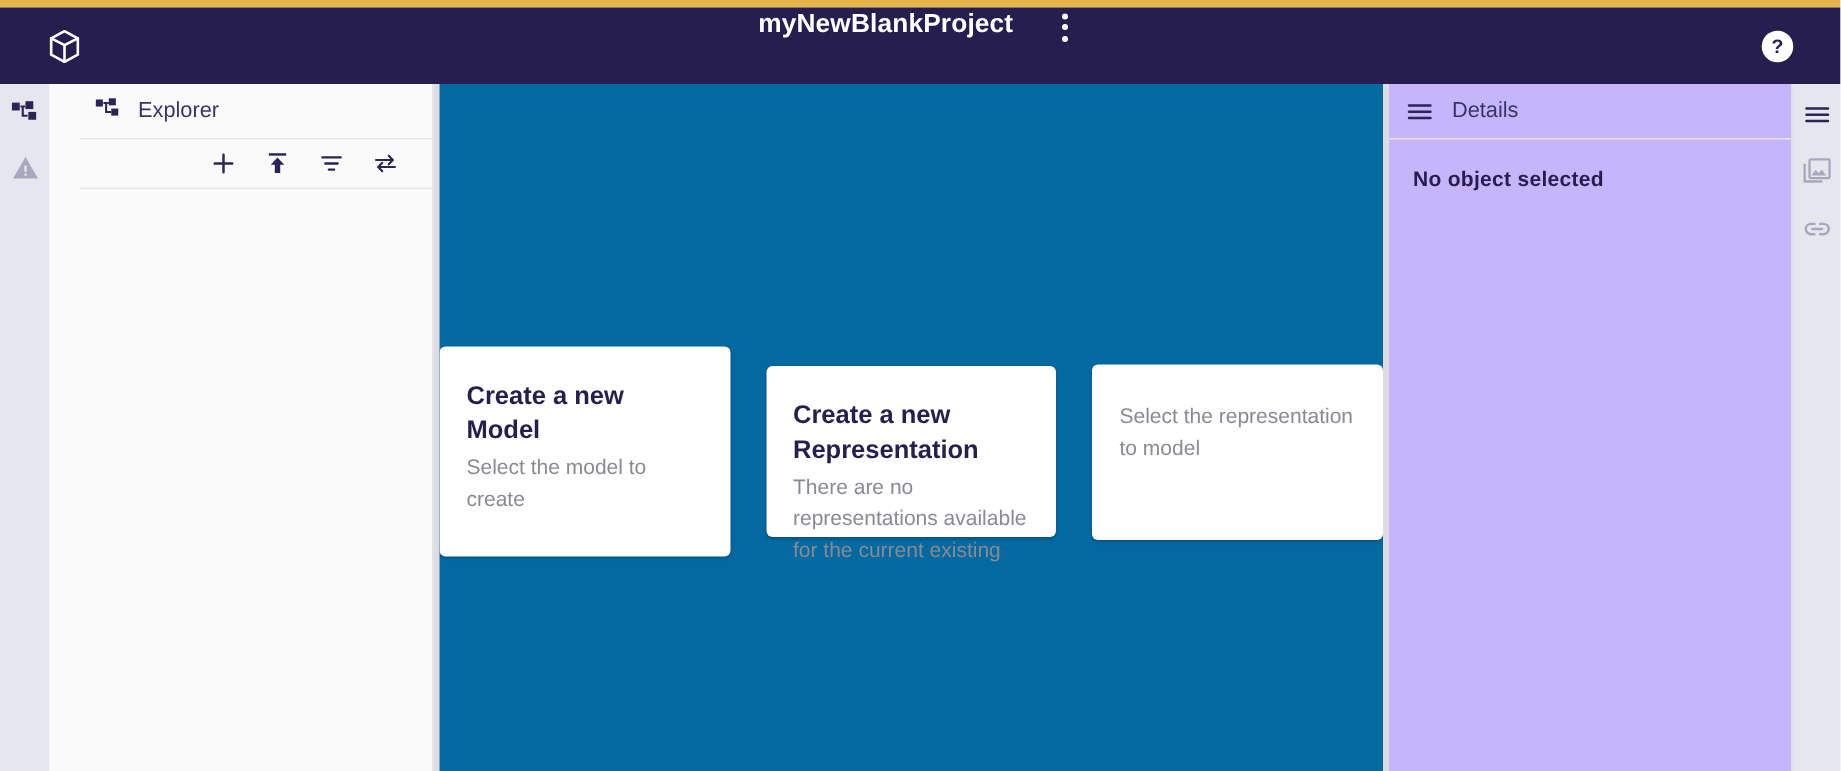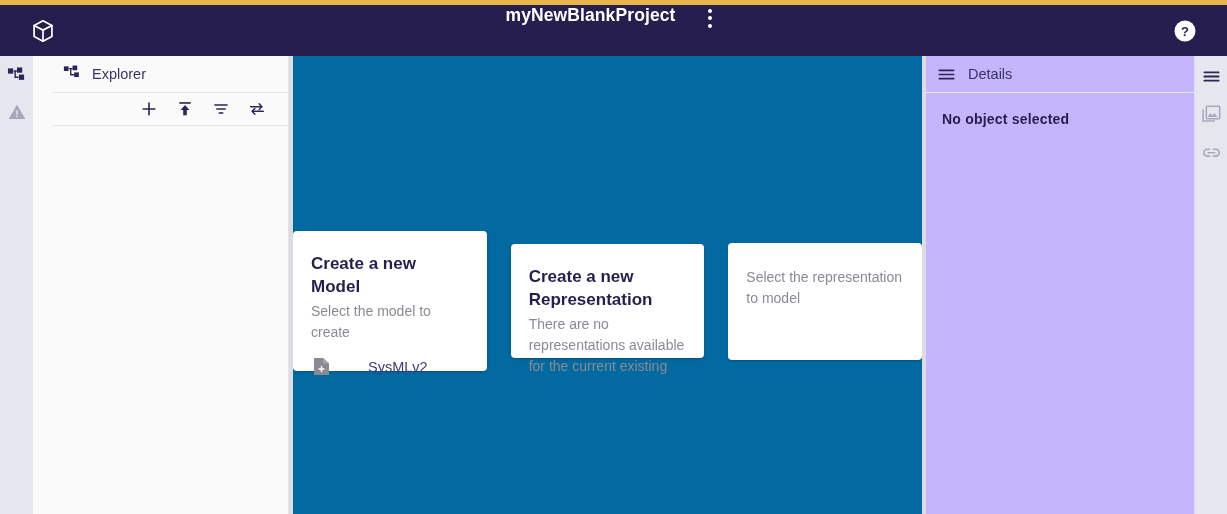--- a/index.html
+++ b/index.html
@@ -214,30 +214,20 @@
       <div class="explorer-tree"></div>
     </div>
 
     <div class="splitter"></div>
 
     <div class="main">
 
       <div class="card card-1">
         <div class="card-title">Create a new Model</div>
         <div class="card-sub">Select the model to create</div>
-        <div class="model-row">
-          <span class="model-icon">
-            <svg width="17" height="19" viewBox="0 0 17 19">
-              <path d="M1 1h9.2L16 6.6V18H1z" fill="#8a8a92"></path>
-              <path d="M10.2 1v5.6H16" fill="#a6a6ad"></path>
-              <path d="M8.5 9.4v5M6 11.9h5" stroke="#ffffff" stroke-width="1.5" stroke-linecap="round"></path>
-            </svg>
-          </span>
-          <span class="model-label">SysMLv2</span>
-        </div>
       </div>
 
       <div class="card card-2">
         <div class="card-title">Create a new Representation</div>
         <div class="card-sub">There are no representations available for the current existing</div>
       </div>
 
       <div class="card card-3">
         <div class="card-sub">Select the representation to model</div>
       </div>

